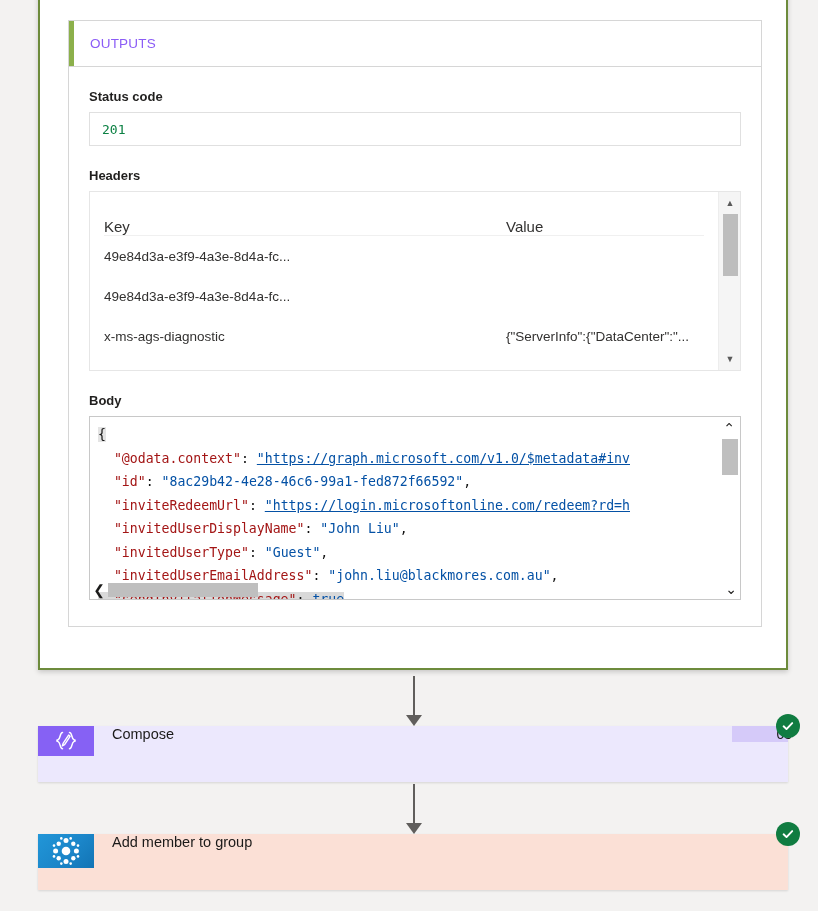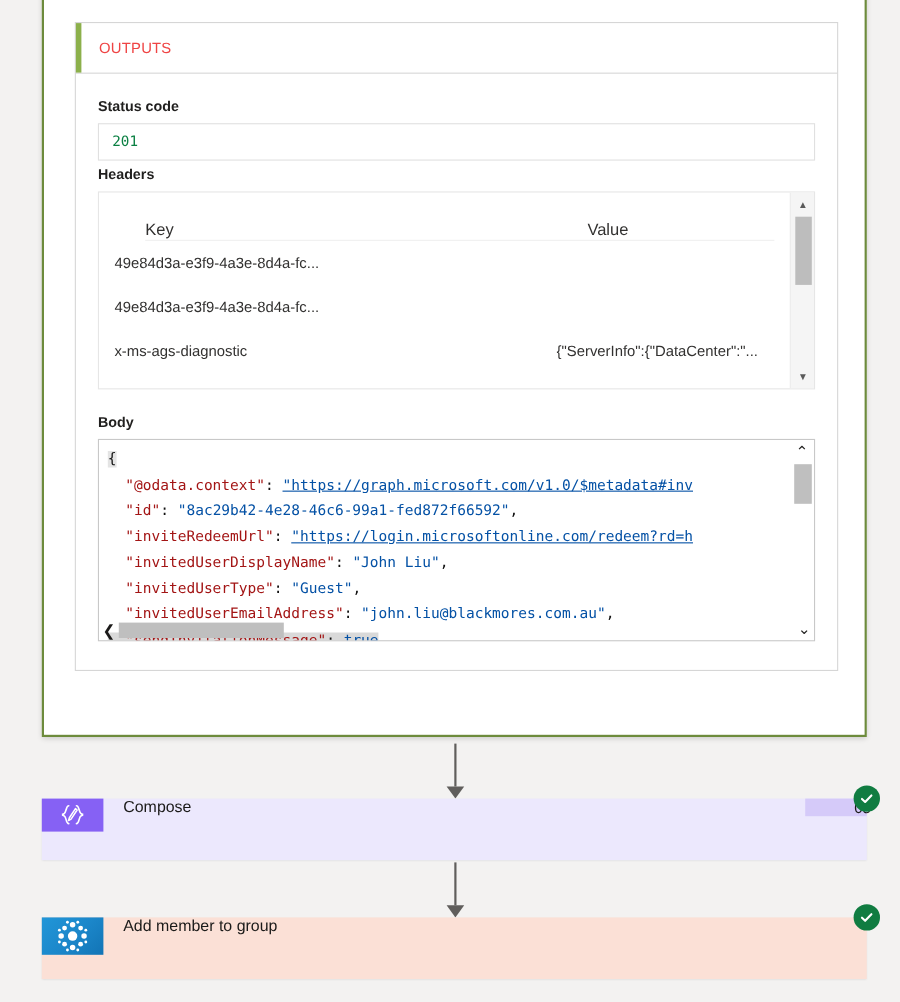--- a/index.html
+++ b/index.html
@@ -49,21 +49,21 @@
     padding-left: 21px;
   }
   .outputs-header .accent {
     position: absolute;
     left: 0; top: 0; bottom: 0;
     width: 5px;
     background: #8cb04b;
   }
   .outputs-title {
     font-size: 13.5px;
-    color: #ef4444;
+    color: #8b5cf6;
     letter-spacing: .2px;
   }
 
   .outputs-body {
     padding: 18px 20px 26px 20px;
   }
 
   .field-label {
     font-size: 13px;
     font-weight: bold;
@@ -73,21 +73,21 @@
   }
 
   
   .statuscode-box {
     height: 34px;
     border: 1px solid #e0e0e0;
     background: #fff;
     display: flex;
     align-items: center;
     padding-left: 12px;
-    margin-bottom: 5px;
+    margin-bottom: 22px;
   }
   .statuscode-value {
     font-family: "DejaVu Sans Mono", "Liberation Mono", monospace;
     font-size: 13px;
     color: #0b8043;
   }
 
   
   .headers-box {
     position: relative;
@@ -108,21 +108,20 @@
     height: 40px;
     align-items: center;
     font-size: 13.5px;
   }
   .headers-row.head {
     height: 66px;
     align-items: flex-end;
     border-bottom: 1px solid #f0f0f0;
     color: #1b1a19;
     font-size: 15px;
-    margin-left: 28px;
   }
   .headers-row.head .c { padding-bottom: 0; }
   .c-key { width: 402px; flex: none; color: #323130; }
   .c-val {
     flex: 1;
     color: #323130;
     white-space: nowrap;
     overflow: hidden;
     text-overflow: ellipsis;
   }

